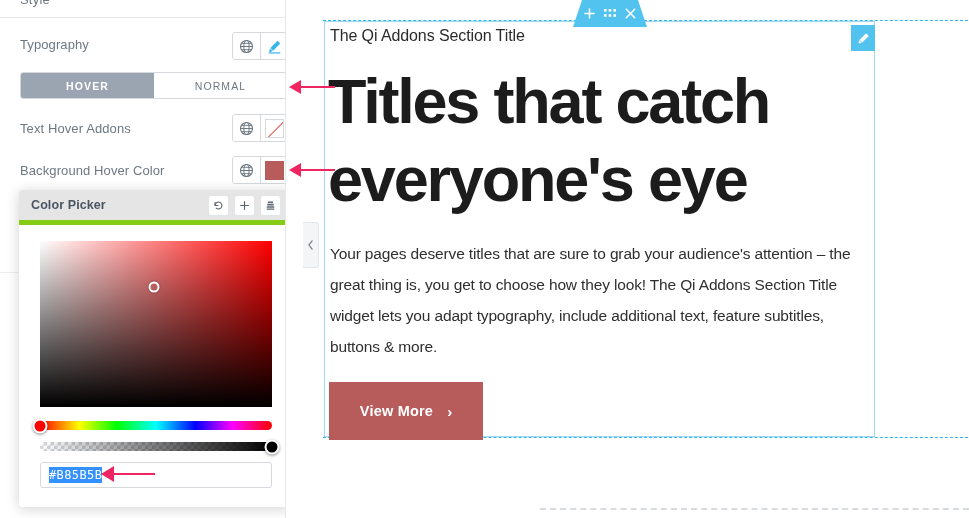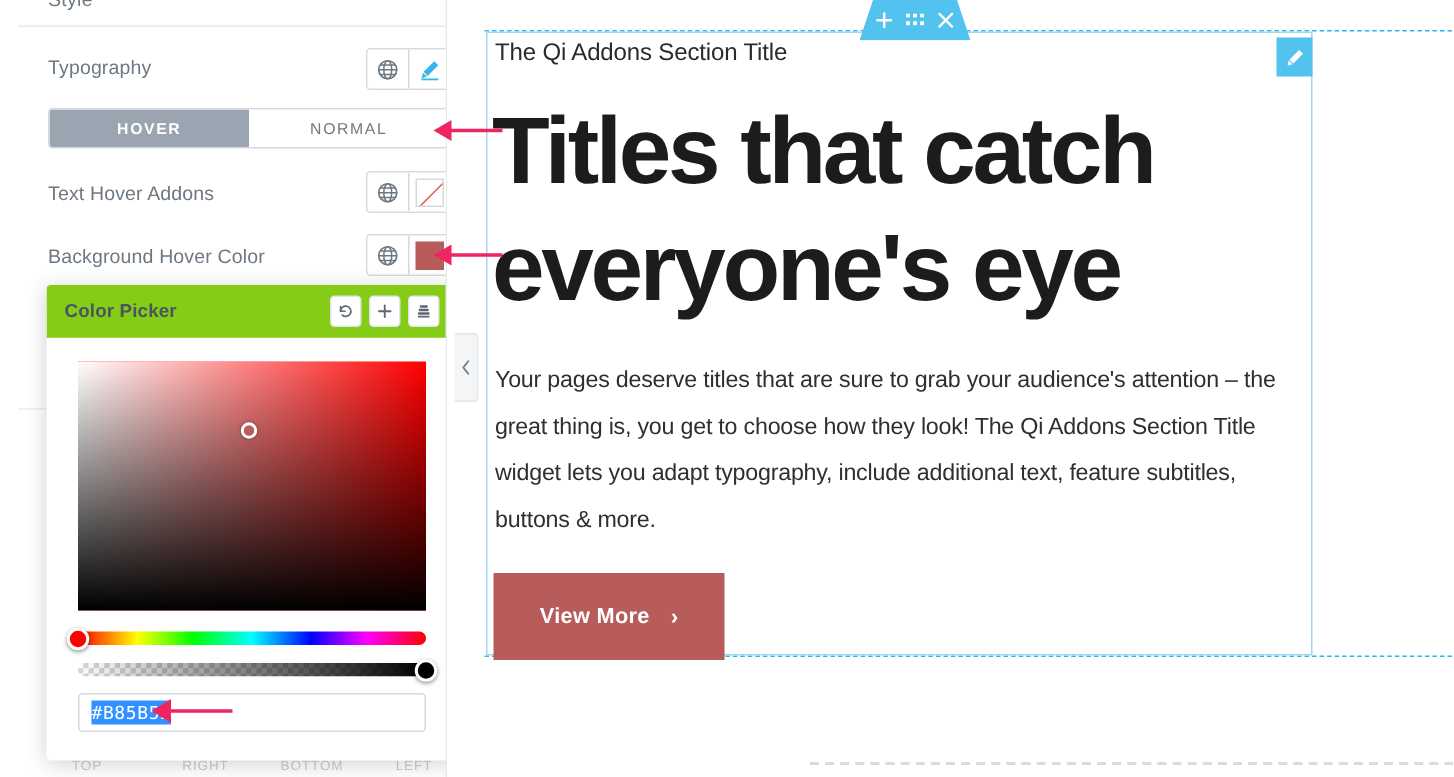--- a/index.html
+++ b/index.html
@@ -6,21 +6,21 @@
   html, body {
     width: 969px; height: 518px;
     overflow: hidden;
     background: #ffffff;
     font-family: "Liberation Sans", sans-serif;
   }
   #root { position: relative; width: 969px; height: 518px; background: #fff; }
 
   
   .sidebar {
-    position: absolute; left: 12px; top: 0;
+    position: absolute; left: 0; top: 0;
     width: 286px; height: 518px;
     background: #ffffff;
     border-right: 1px solid #e6e9ec;
     overflow: hidden;
     text-decoration: underline;
   }
   .cut-heading {
     position: absolute; left: 20px; top: -8px;
     font-size: 13px; color: #6d7882; letter-spacing: .2px;
   }
@@ -94,22 +94,22 @@
     background: #ffffff;
     border-radius: 3px;
     box-shadow: 0 2px 14px rgba(0,0,0,.18);
     overflow: hidden;
     z-index: 30;
   }
   .picker-header {
     height: 35px;
     display: flex; align-items: center;
     padding: 0 10px 0 12px;
-    border-bottom: 1px solid #84cc16;
-    background: #84cc16;
+    border-bottom: 5px solid #84cc16;
+    background: #e5e5e5;
   }
   .picker-title {
     font-size: 12.5px; font-weight: bold; color: #4a5561;
     flex: 1; letter-spacing: .1px;
   }
   .picker-actions { display: flex; gap: 5px; }
   .pbtn {
     width: 21px; height: 21px;
     border: 1px solid #e2e5e8; border-radius: 3px;
     background: #fff;
@@ -371,26 +371,20 @@
       </div>
       <div class="ctrl-cell">
         <span class="swatch-fill" id="bgSwatch" style="background: rgb(184, 91, 91);"></span>
       </div>
     </div>
 
     <div class="ghost-box" style="left:20px; top:310px; width:42px; height:34px;"></div>
     <div class="ghost-box" style="left:20px; top:400px; width:42px; height:34px;"></div>
     <div style="position:absolute; left:0; top:272px; width:309px; height:1px; background:#eceef0;"></div>
 
-    <div class="dim-labels">
-      <span class="dl-top">TOP</span>
-      <span class="dl-right">RIGHT</span>
-      <span class="dl-bot">BOTTOM</span>
-      <span class="dl-left">LEFT</span>
-    </div>
 
     <div class="picker">
       <div class="picker-header">
         <span class="picker-title">Color Picker</span>
         <div class="picker-actions">
           <div class="pbtn">
             <svg viewBox="0 0 16 16">
               <path d="M3 8a5 5 0 1 1 1.6 3.7" fill="none" stroke="#5c6773" stroke-width="1.6" stroke-linecap="round"></path>
               <path d="M3 3.4V8h4.3" fill="none" stroke="#5c6773" stroke-width="1.6" stroke-linecap="round" stroke-linejoin="round"></path>
             </svg>

